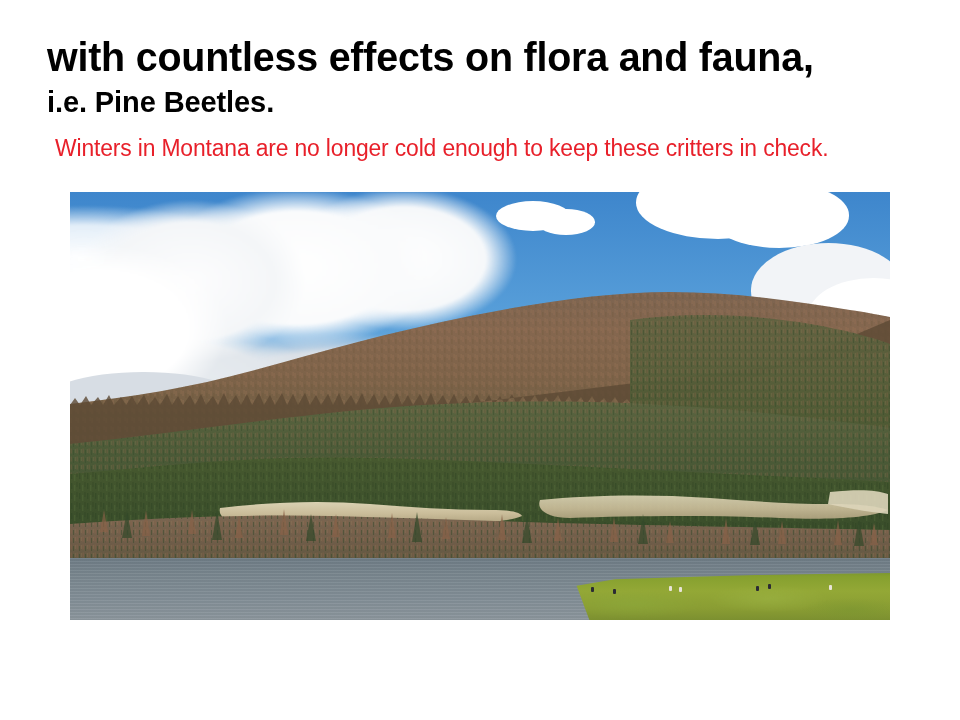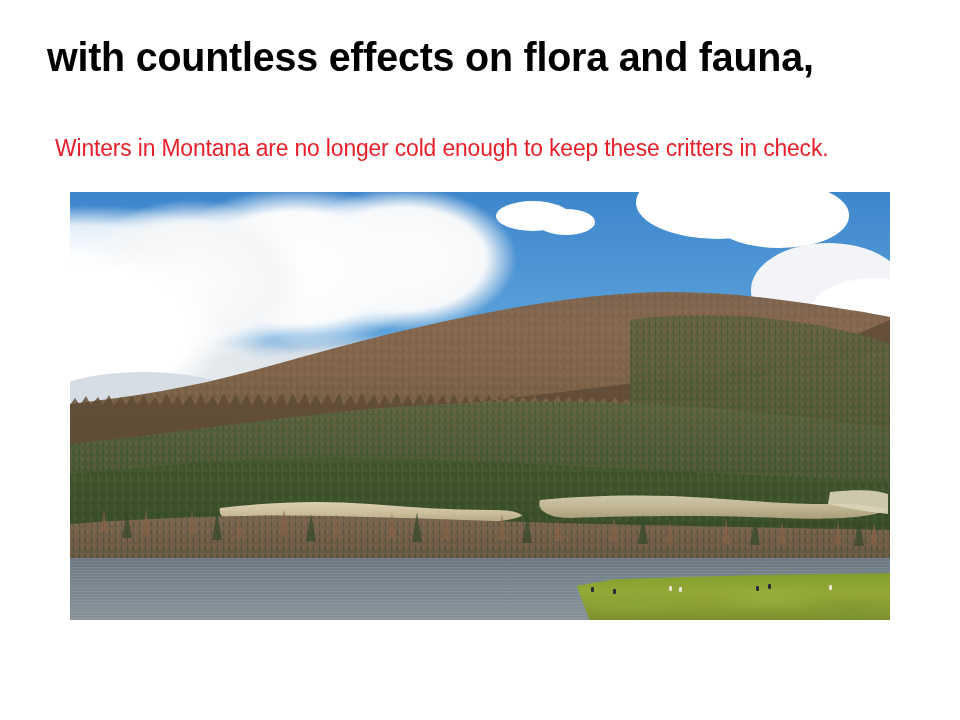--- a/index.html
+++ b/index.html
@@ -180,20 +180,21 @@
   }
   .tiny-figure.light { background: #e8e4d8; }
 </style>
 </head>
 <body>
 
 <div id="slide">
 
   <div class="title-line-1">with countless effects on flora and fauna,</div>
 
+  <div class="title-line-2">i.e. Pine Beetles.</div>
 
   <div class="subtitle-red">Winters in Montana are no longer cold enough to keep these critters in check.</div>
 
   <div class="photo">
     <div class="photo-inner">
 
       <div class="sky"></div>
       <div class="cloudbank"></div>
 
       <div class="cloud" style="left:69%; top:-6%; width:20%; height:17%;"></div>

